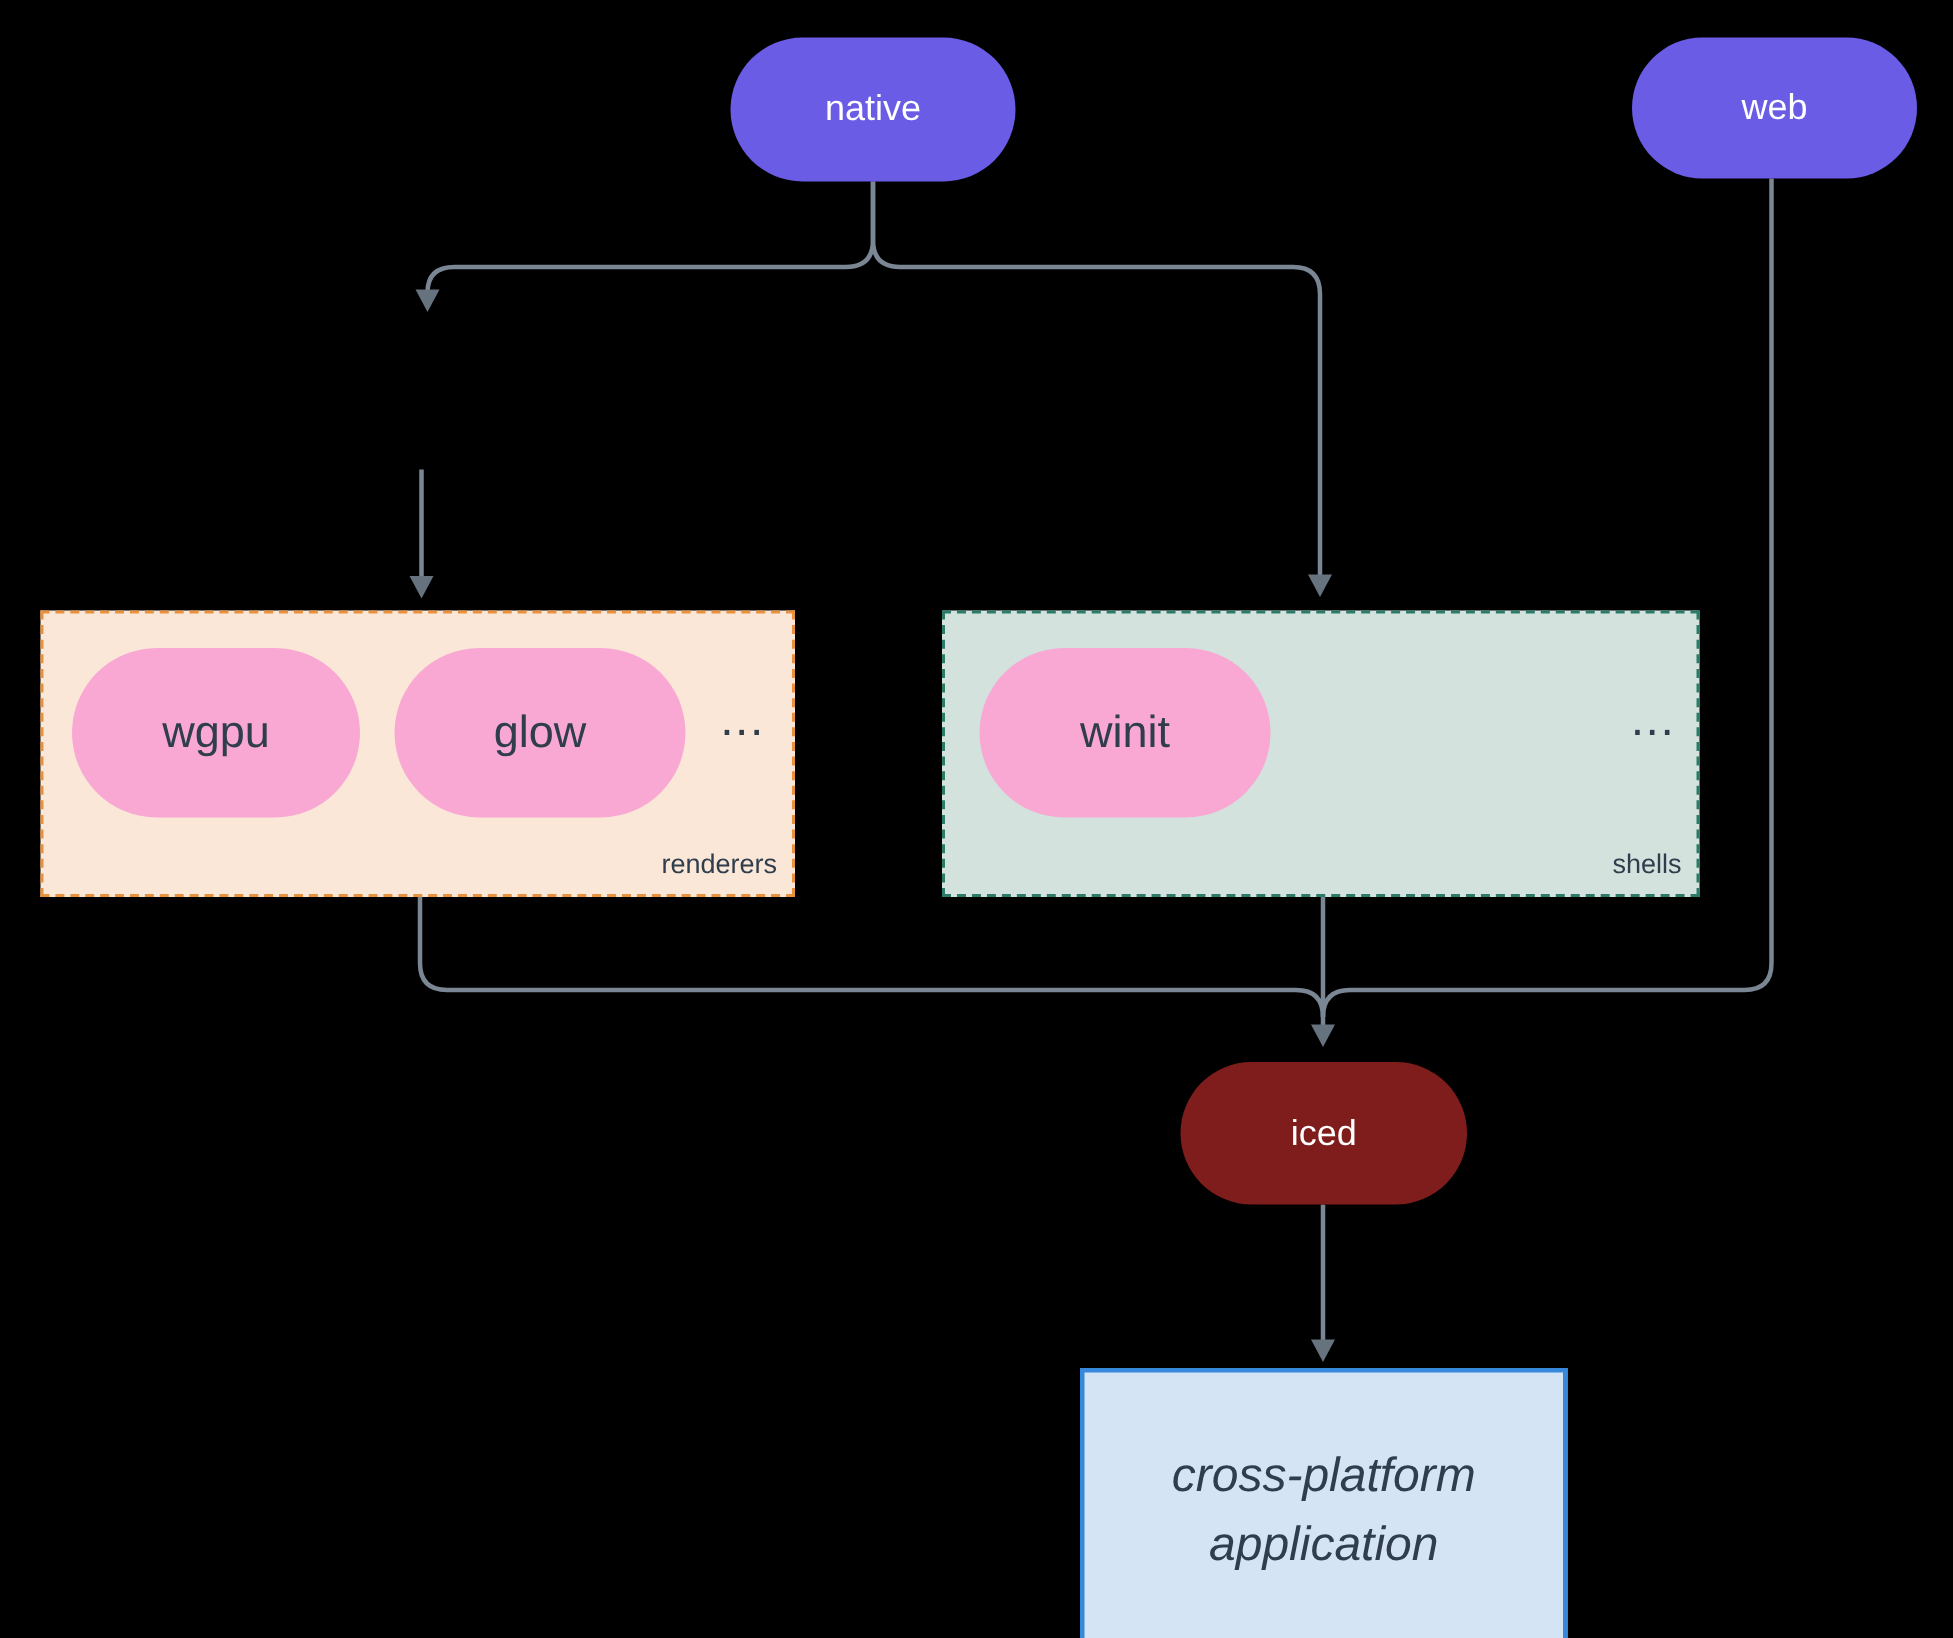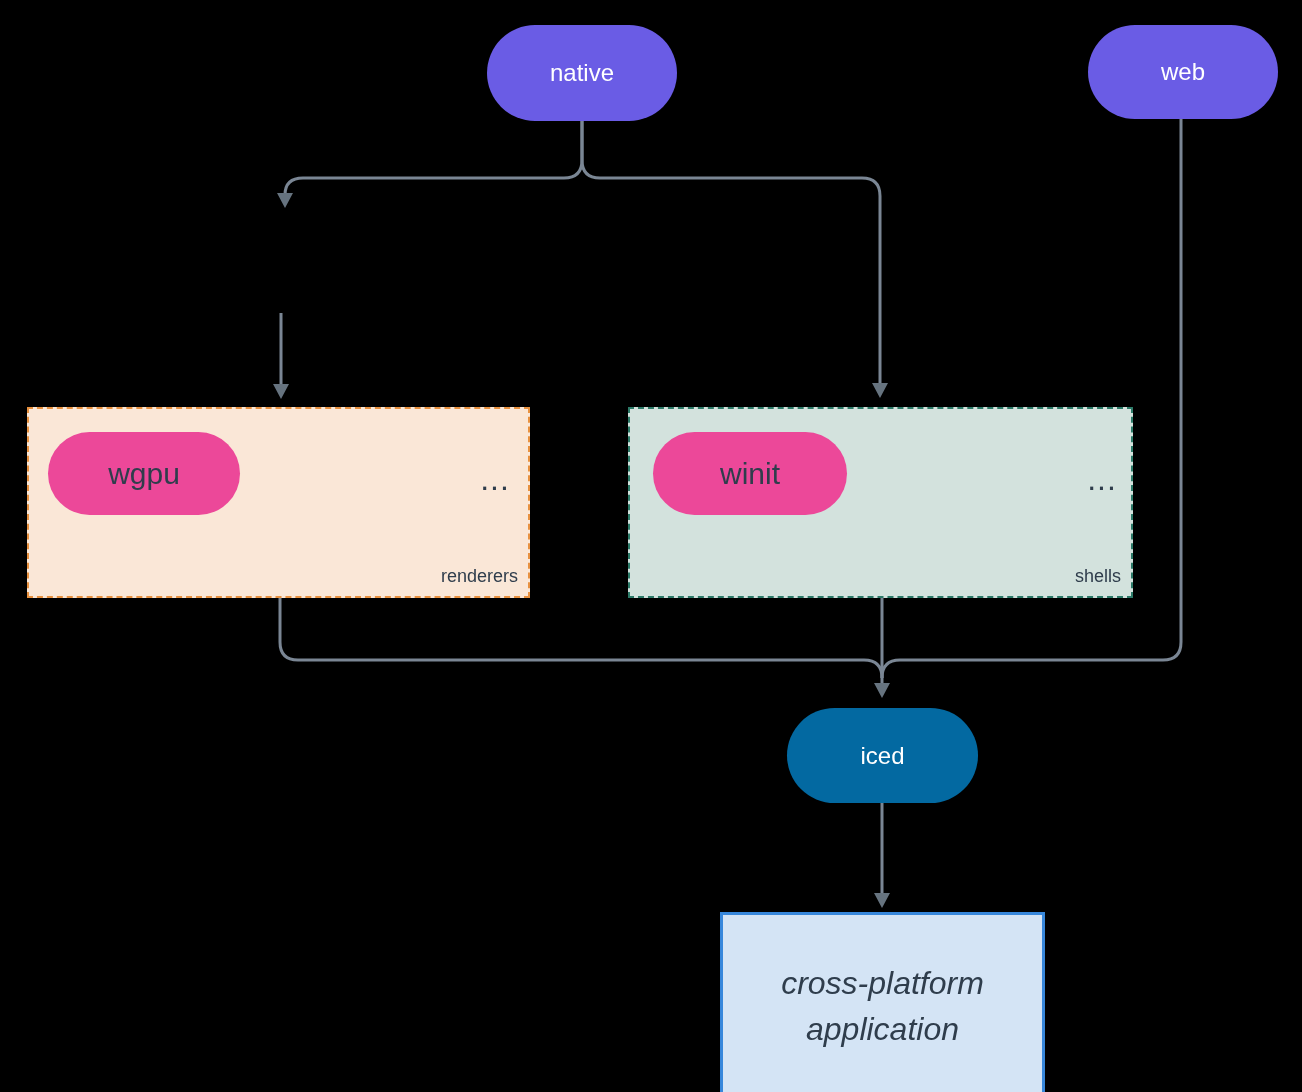--- a/index.html
+++ b/index.html
@@ -37,42 +37,42 @@
     display: flex;
     align-items: center;
     justify-content: center;
     color: #FFFFFF;
     font-size: 24px;
     border-radius: 60px;
   }
   .node-native   { left: 487px; top: 25px;  width: 190px; height: 96px; background: #6A5CE5; }
   .node-web      { left: 1088px; top: 25px; width: 190px; height: 94px; background: #6A5CE5; }
   .node-graphics { left: 187px; top: 215px; width: 191px; height: 98px; background: #E8863C; }
-  .node-iced     { left: 787px; top: 708px; width: 191px; height: 95px; background: #0369a1; }
+  .node-iced     { left: 787px; top: 708px; width: 191px; height: 95px; background: #7f1d1d; }
 
   .group {
     position: absolute;
     z-index: 2;
     box-sizing: border-box;
   }
   .group-renderers {
     left: 27px; top: 407px; width: 503px; height: 191px;
     background: #FAE7D7;
     border: 2px dashed #E8913F;
   }
   .group-shells {
     left: 628px; top: 407px; width: 505px; height: 191px;
     background: #D3E2DD;
     border: 2px dashed #2C7A68;
   }
   .inner-pill {
     position: absolute;
     top: 23px;
-    height: 83px;
-    background: #ec4899;
+    height: 113px;
+    background: #f9a8d4;
     border-radius: 60px;
     display: flex;
     align-items: center;
     justify-content: center;
     color: #2F3D4C;
     font-size: 30px;
   }
   .group-renderers .pill-1 { left: 19px;  width: 192px; }
   .group-renderers .pill-2 { left: 234px; width: 194px; }
   .group-shells    .pill-1 { left: 23px;  width: 194px; }
@@ -149,20 +149,23 @@
 
   <div class="node node-web">
     <span>web</span>
   </div>
 
 
   <div class="group group-renderers">
     <div class="inner-pill pill-1">
       <span>wgpu</span>
     </div>
+    <div class="inner-pill pill-2">
+      <span>glow</span>
+    </div>
     <div class="dots">...</div>
     <div class="group-label">renderers</div>
   </div>
 
   <div class="group group-shells">
     <div class="inner-pill pill-1">
       <span>winit</span>
     </div>
     <div class="dots">...</div>
     <div class="group-label">shells</div>

